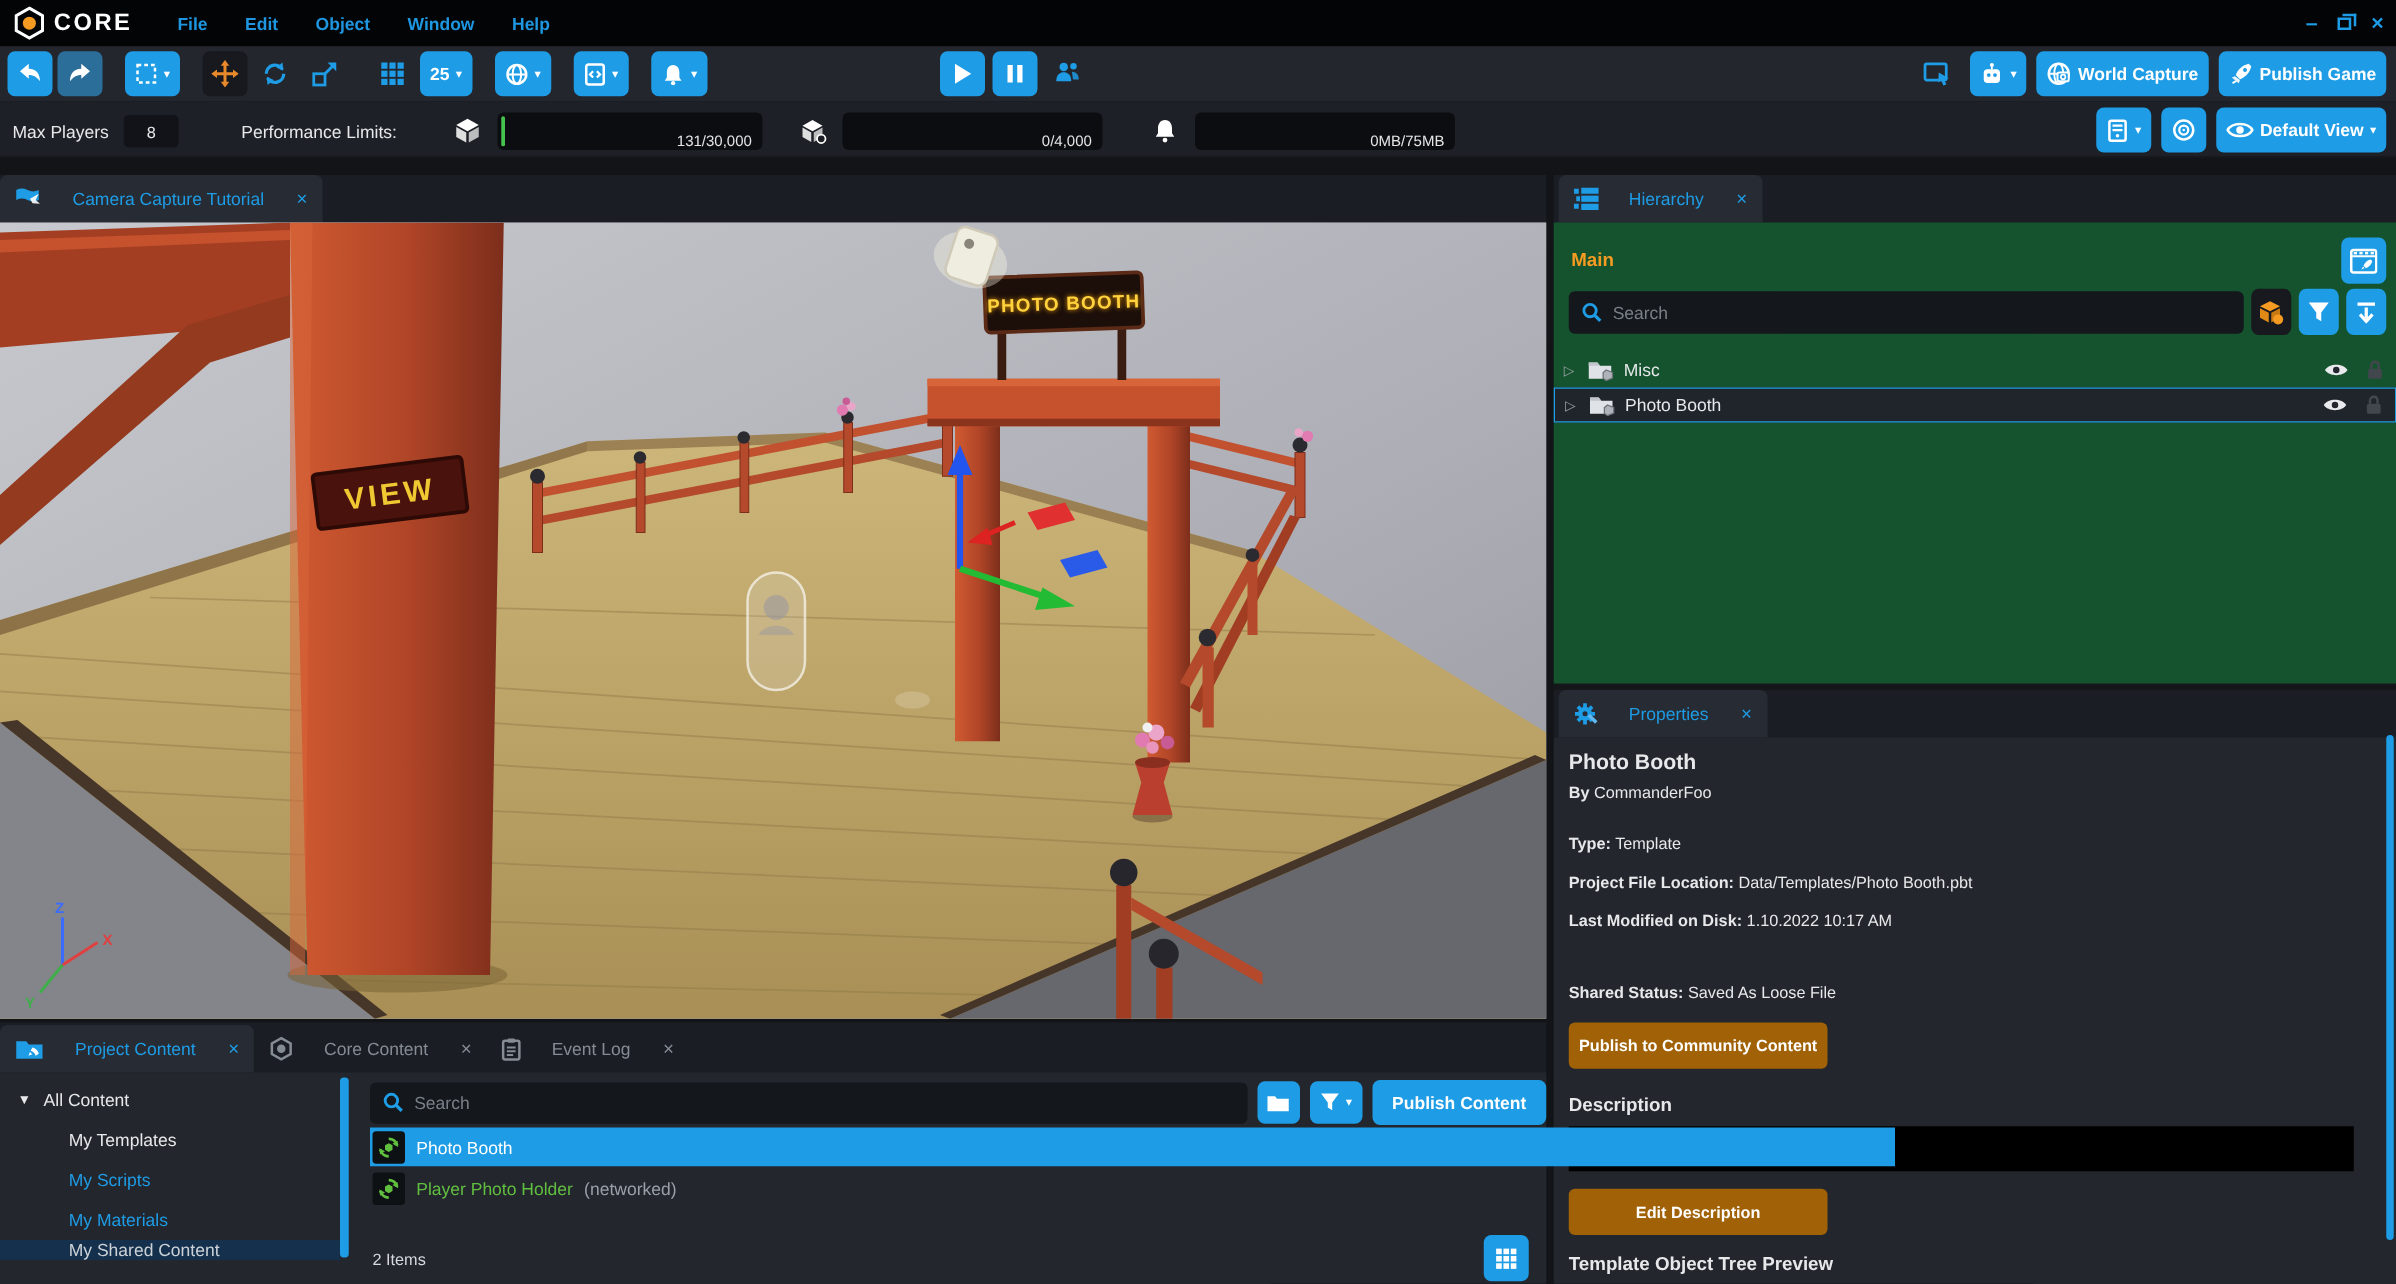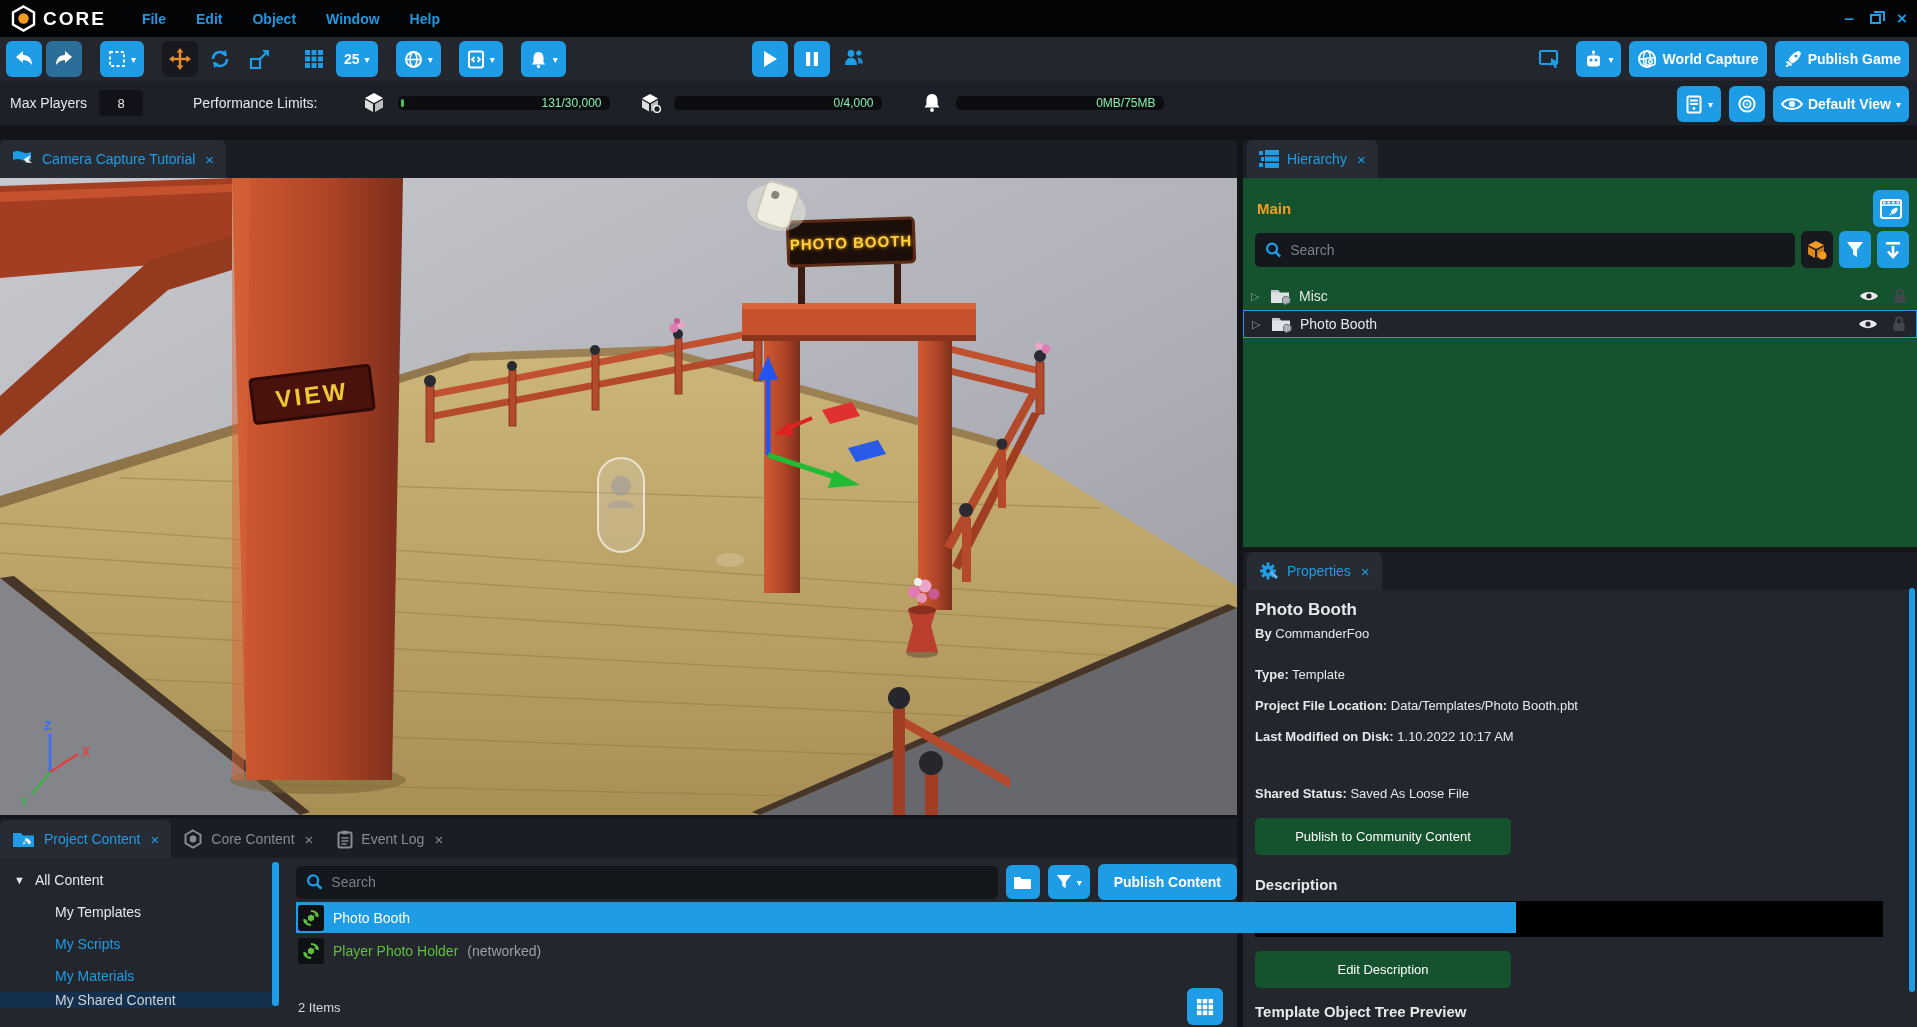--- a/index.html
+++ b/index.html
@@ -35,28 +35,28 @@
   .btn.dark { background:#17191e; }
   .btn.ghost{ background:transparent; }
   .btn.sq { width:36px; padding:0; }
   .btn-label { font-weight:700; font-size:14px; color:#fff; white-space:nowrap; }
   .caret { color:#fff; font-size:10px; }
   .gapper { width:10px; }
 
   .lbl { font-size:14px; color:#e6e8ea; }
   .val-box { width:44px; height:26px; background:#111318; border-radius:4px; color:#e6e8ea;
              font-size:13px; text-align:center; border:none; }
-  .meter { height:14px; background:#0b0d10; border-radius:5px; position:relative;
-           display:flex; align-items:flex-start; justify-content:flex-end; padding-right:8px;
-           font-size:12px; color:#86efac; }
+  .meter { height:30px; background:#0b0d10; border-radius:5px; position:relative;
+           display:flex; align-items:flex-end; justify-content:flex-end; padding-right:8px;
+           font-size:12px; color:#e5e5e5; }
   .meter .fill { position:absolute; left:3px; top:3px; bottom:3px; width:3px; background:#46c24e; border-radius:2px; }
 
   
   .tabbar { background:#1a1d23; display:flex; align-items:flex-end; }
-  .tab { height:38px; display:flex; align-items:center; gap:8px; padding:0 12px;
+  .tab { height:38px; display:flex; align-items:center; gap:24px; padding:0 12px;
          font-size:14px; border-top-left-radius:6px; border-top-right-radius:6px; }
   .tab.active { background:#272c34; color:#1e9ce5; font-weight:400; }
   .tab.inactive { color:#868c94; }
   .tab .x { font-size:15px; margin-left:2px; }
   .tab.active .x { color:#1e9ce5; }
 
   
   .viewport { position:absolute; left:0; top:140px; width:1237px; height:675px; }
   .viewport .tabbar { height:38px; }
   .scene { position:absolute; left:0; top:38px; width:1237px; height:637px; background:#a9aab1; }
@@ -76,22 +76,22 @@
                       font-size:14px; width:100%; font-family:"Liberation Sans",sans-serif; }
   .search-box input::placeholder { color:#7a8088; }
   .props-gap { position:absolute; left:0; top:407px; width:674px; height:5px; background:#14161a; }
   .props-tabbar { position:absolute; left:0; top:412px; width:674px; height:38px; }
   .props-body { position:absolute; left:0; top:450px; width:674px; height:437px; background:#23262d;
                 padding:6px 34px 0 12px; overflow:hidden; }
   .props-title { font-size:17px; font-weight:700; margin-top:4px; }
   .props-by { font-size:13px; margin-top:6px; }
   .props-line { font-size:13px; margin-top:16px; }
   .props-line b, .props-by b { font-weight:700; }
-  .blue-btn { background:#14532d; color:#fff; font-weight:400; font-size:13px; border-radius:5px;
-              height:37px; display:flex; align-items:center; justify-content:center; width:256px; }
+  .blue-btn { background:#a16207; color:#fff; font-weight:700; font-size:13px; border-radius:5px;
+              height:37px; display:flex; align-items:center; justify-content:center; width:207px; }
   .desc-label { font-size:15px; font-weight:700; margin-top:21px; }
   .desc-box { margin-top:8px; height:36px; background:#000; width:628px; }
   .tree-preview-box { margin-top:7px; height:40px; width:628px; background:#1b1e24; border:1px solid #4a5058; }
   .props-scrollbar { position:absolute; right:2px; top:448px; width:6px; height:404px;
                      background:#1e9ce5; border-radius:3px; }
 
   
   .bottompanel { position:absolute; left:0; top:818px; width:1237px; height:209px; background:#1a1d23; }
   .bp-body { position:absolute; left:0; top:40px; width:1237px; height:169px; background:#23262d; }
   .tree { position:absolute; left:0; top:6px; width:272px; }

